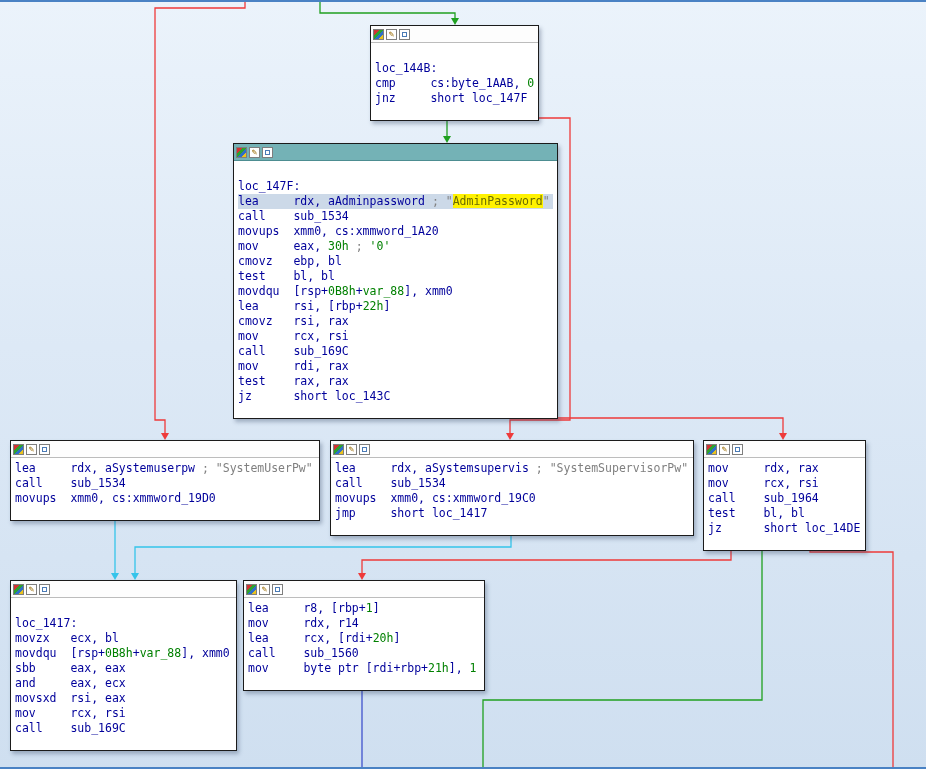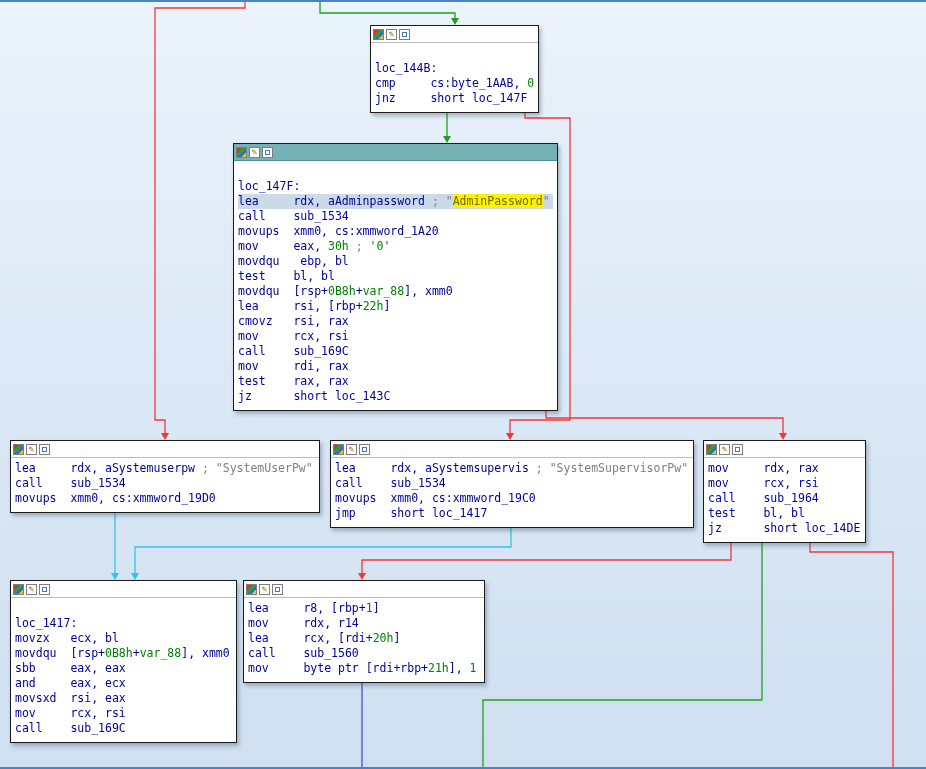--- a/index.html
+++ b/index.html
@@ -12,21 +12,21 @@
   #nodes{position:absolute;left:0;top:0;width:926px;height:769px;z-index:2;}
   .block{
     position:absolute;background:#ffffff;border:1px solid #1b1b1b;
     box-shadow:2px 3px 4px rgba(50,70,100,0.35);box-sizing:content-box;
   }
   .titlebar{
     height:16px;background:#fdfdfd;border-bottom:1px solid #bcbcbc;
     display:flex;align-items:center;gap:2px;padding-left:2px;
   }
   .block.selected .titlebar{background:#74b2b6;border-bottom-color:#4d8d91;}
-  .body{padding:3px 4px 6px 4px;}
+  .body{padding:3px 4px 14px 4px;}
   .line{font-size:11.5px;line-height:15px;height:15px;white-space:pre;}
   .line.hl{background:#ccd9e8;}
   .t-c{color:#00009b;}
   .t-n{color:#008000;}
   .t-m{color:#808080;}
   .t-h{color:#6b6b00;background:#fff200;}
   .nicon{
     width:11px;height:11px;border:1px solid #7e7e7e;background:#ffffff;
     display:inline-block;box-sizing:border-box;position:relative;
     font-size:9px;line-height:9px;text-align:center;overflow:hidden;
@@ -85,21 +85,21 @@
             <span class="frame-inner"></span>
           </span>
         </div>
         <div class="body">
           <div class="line">&nbsp;</div>
           <div class="line"><span class="t-c">loc_147F:</span></div>
           <div class="line hl"><span class="t-c">lea     rdx, aAdminpassword </span><span class="t-m">; "</span><span class="t-h">AdminPassword</span><span class="t-m">"</span></div>
           <div class="line"><span class="t-c">call    sub_1534</span></div>
           <div class="line"><span class="t-c">movups  xmm0, cs:xmmword_1A20</span></div>
           <div class="line"><span class="t-c">mov     eax, </span><span class="t-n">30h</span><span class="t-c"> </span><span class="t-m">; </span><span class="t-n">'0'</span></div>
-          <div class="line"><span class="t-c">movdqu   ebp, bl</span></div>
+          <div class="line"><span class="t-c">cmovz   ebp, bl</span></div>
           <div class="line"><span class="t-c">test    bl, bl</span></div>
           <div class="line"><span class="t-c">movdqu  [rsp+</span><span class="t-n">0B8h</span><span class="t-c">+</span><span class="t-n">var_88</span><span class="t-c">], xmm0</span></div>
           <div class="line"><span class="t-c">lea     rsi, [rbp+</span><span class="t-n">22h</span><span class="t-c">]</span></div>
           <div class="line"><span class="t-c">cmovz   rsi, rax</span></div>
           <div class="line"><span class="t-c">mov     rcx, rsi</span></div>
           <div class="line"><span class="t-c">call    sub_169C</span></div>
           <div class="line"><span class="t-c">mov     rdi, rax</span></div>
           <div class="line"><span class="t-c">test    rax, rax</span></div>
           <div class="line"><span class="t-c">jz      short loc_143C</span></div>
         </div>

